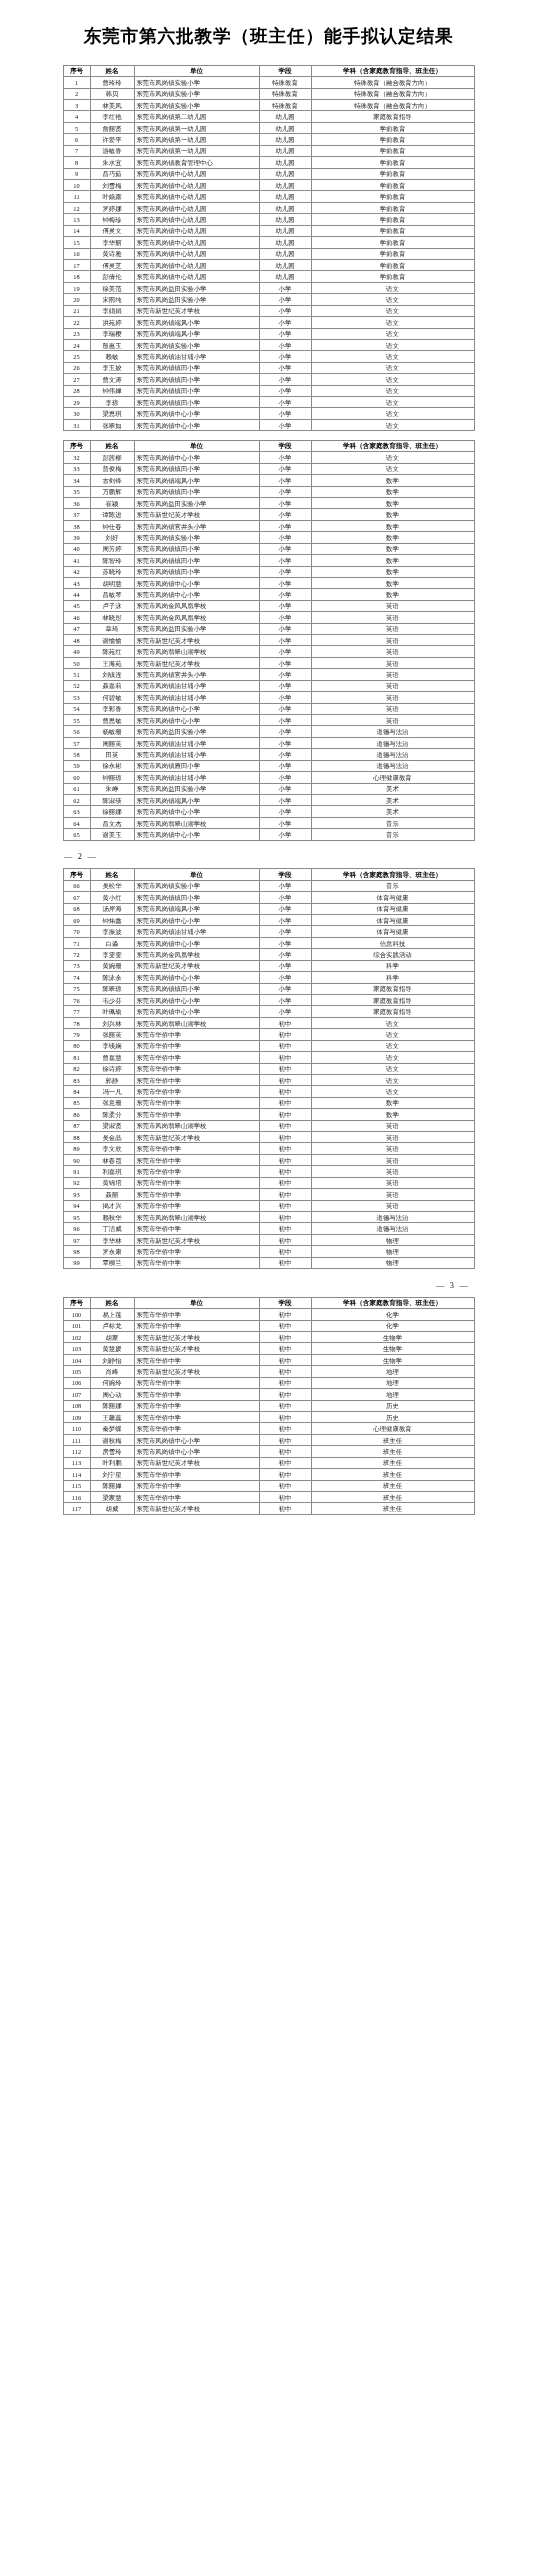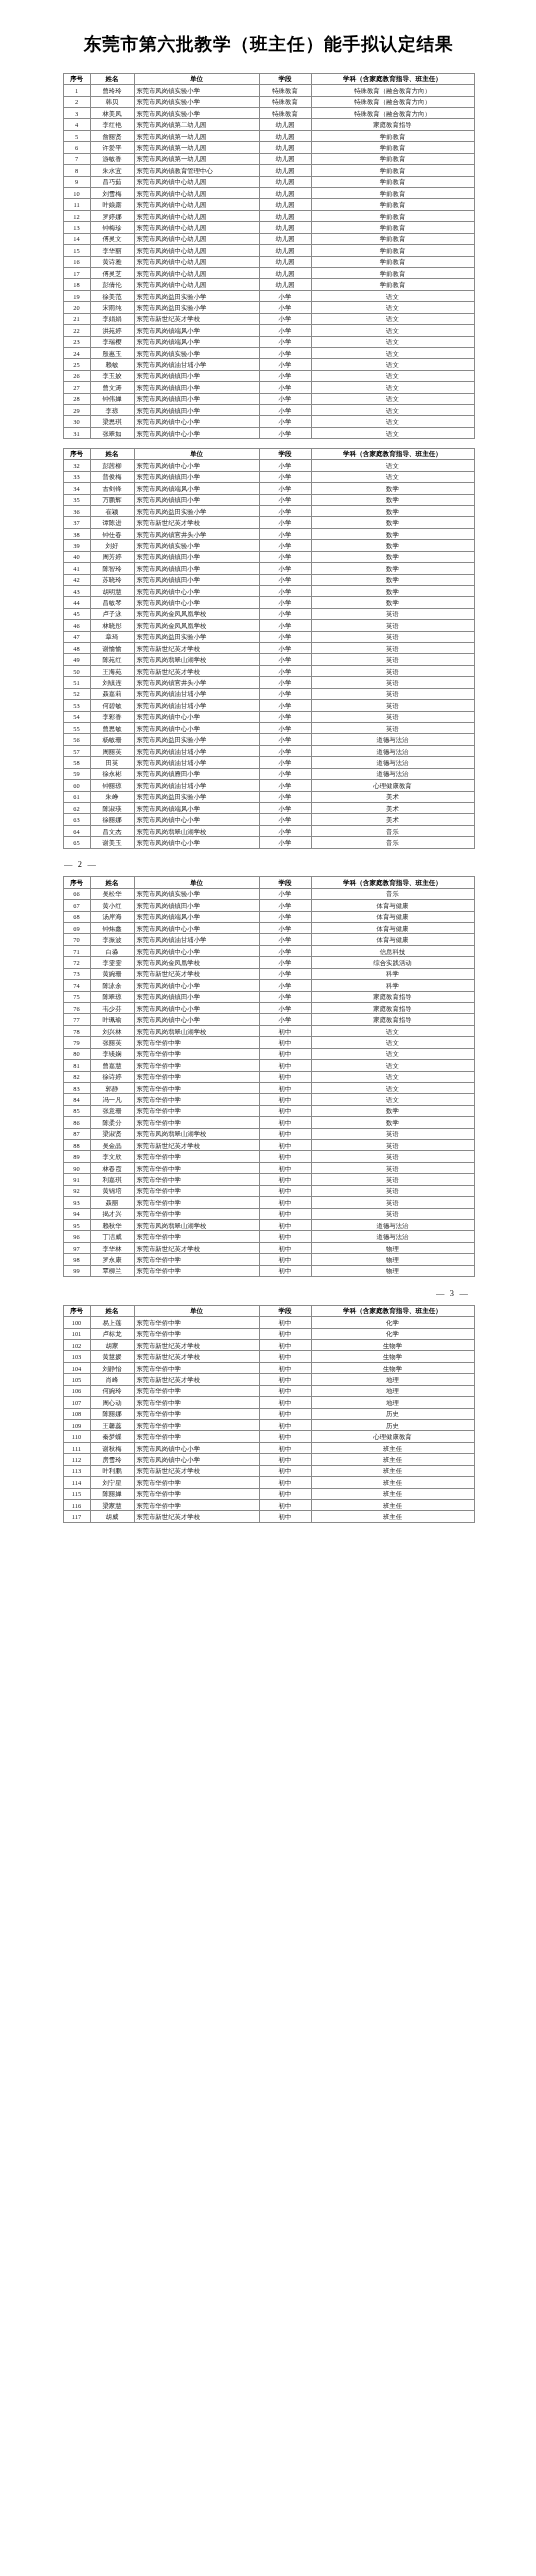--- a/index.html
+++ b/index.html
@@ -4,21 +4,21 @@
 <style>
   html,body{margin:0;padding:0;background:#ffffff;}
   body{
     width:537px;
     font-family:"Liberation Serif","DejaVu Serif",serif;
     color:#1a1a1a;
     -webkit-font-smoothing:antialiased;
   }
   .page{
     width:439px;
-    margin:8px auto;
+    margin:0 auto;
     padding:0;
     box-sizing:border-box;
   }
   .doc-title{
     text-align:center;
     font-size:17.7px;
     font-weight:bold;
     letter-spacing:0.8px;
     padding:23.6px 0 17px 0;
     margin:0;

